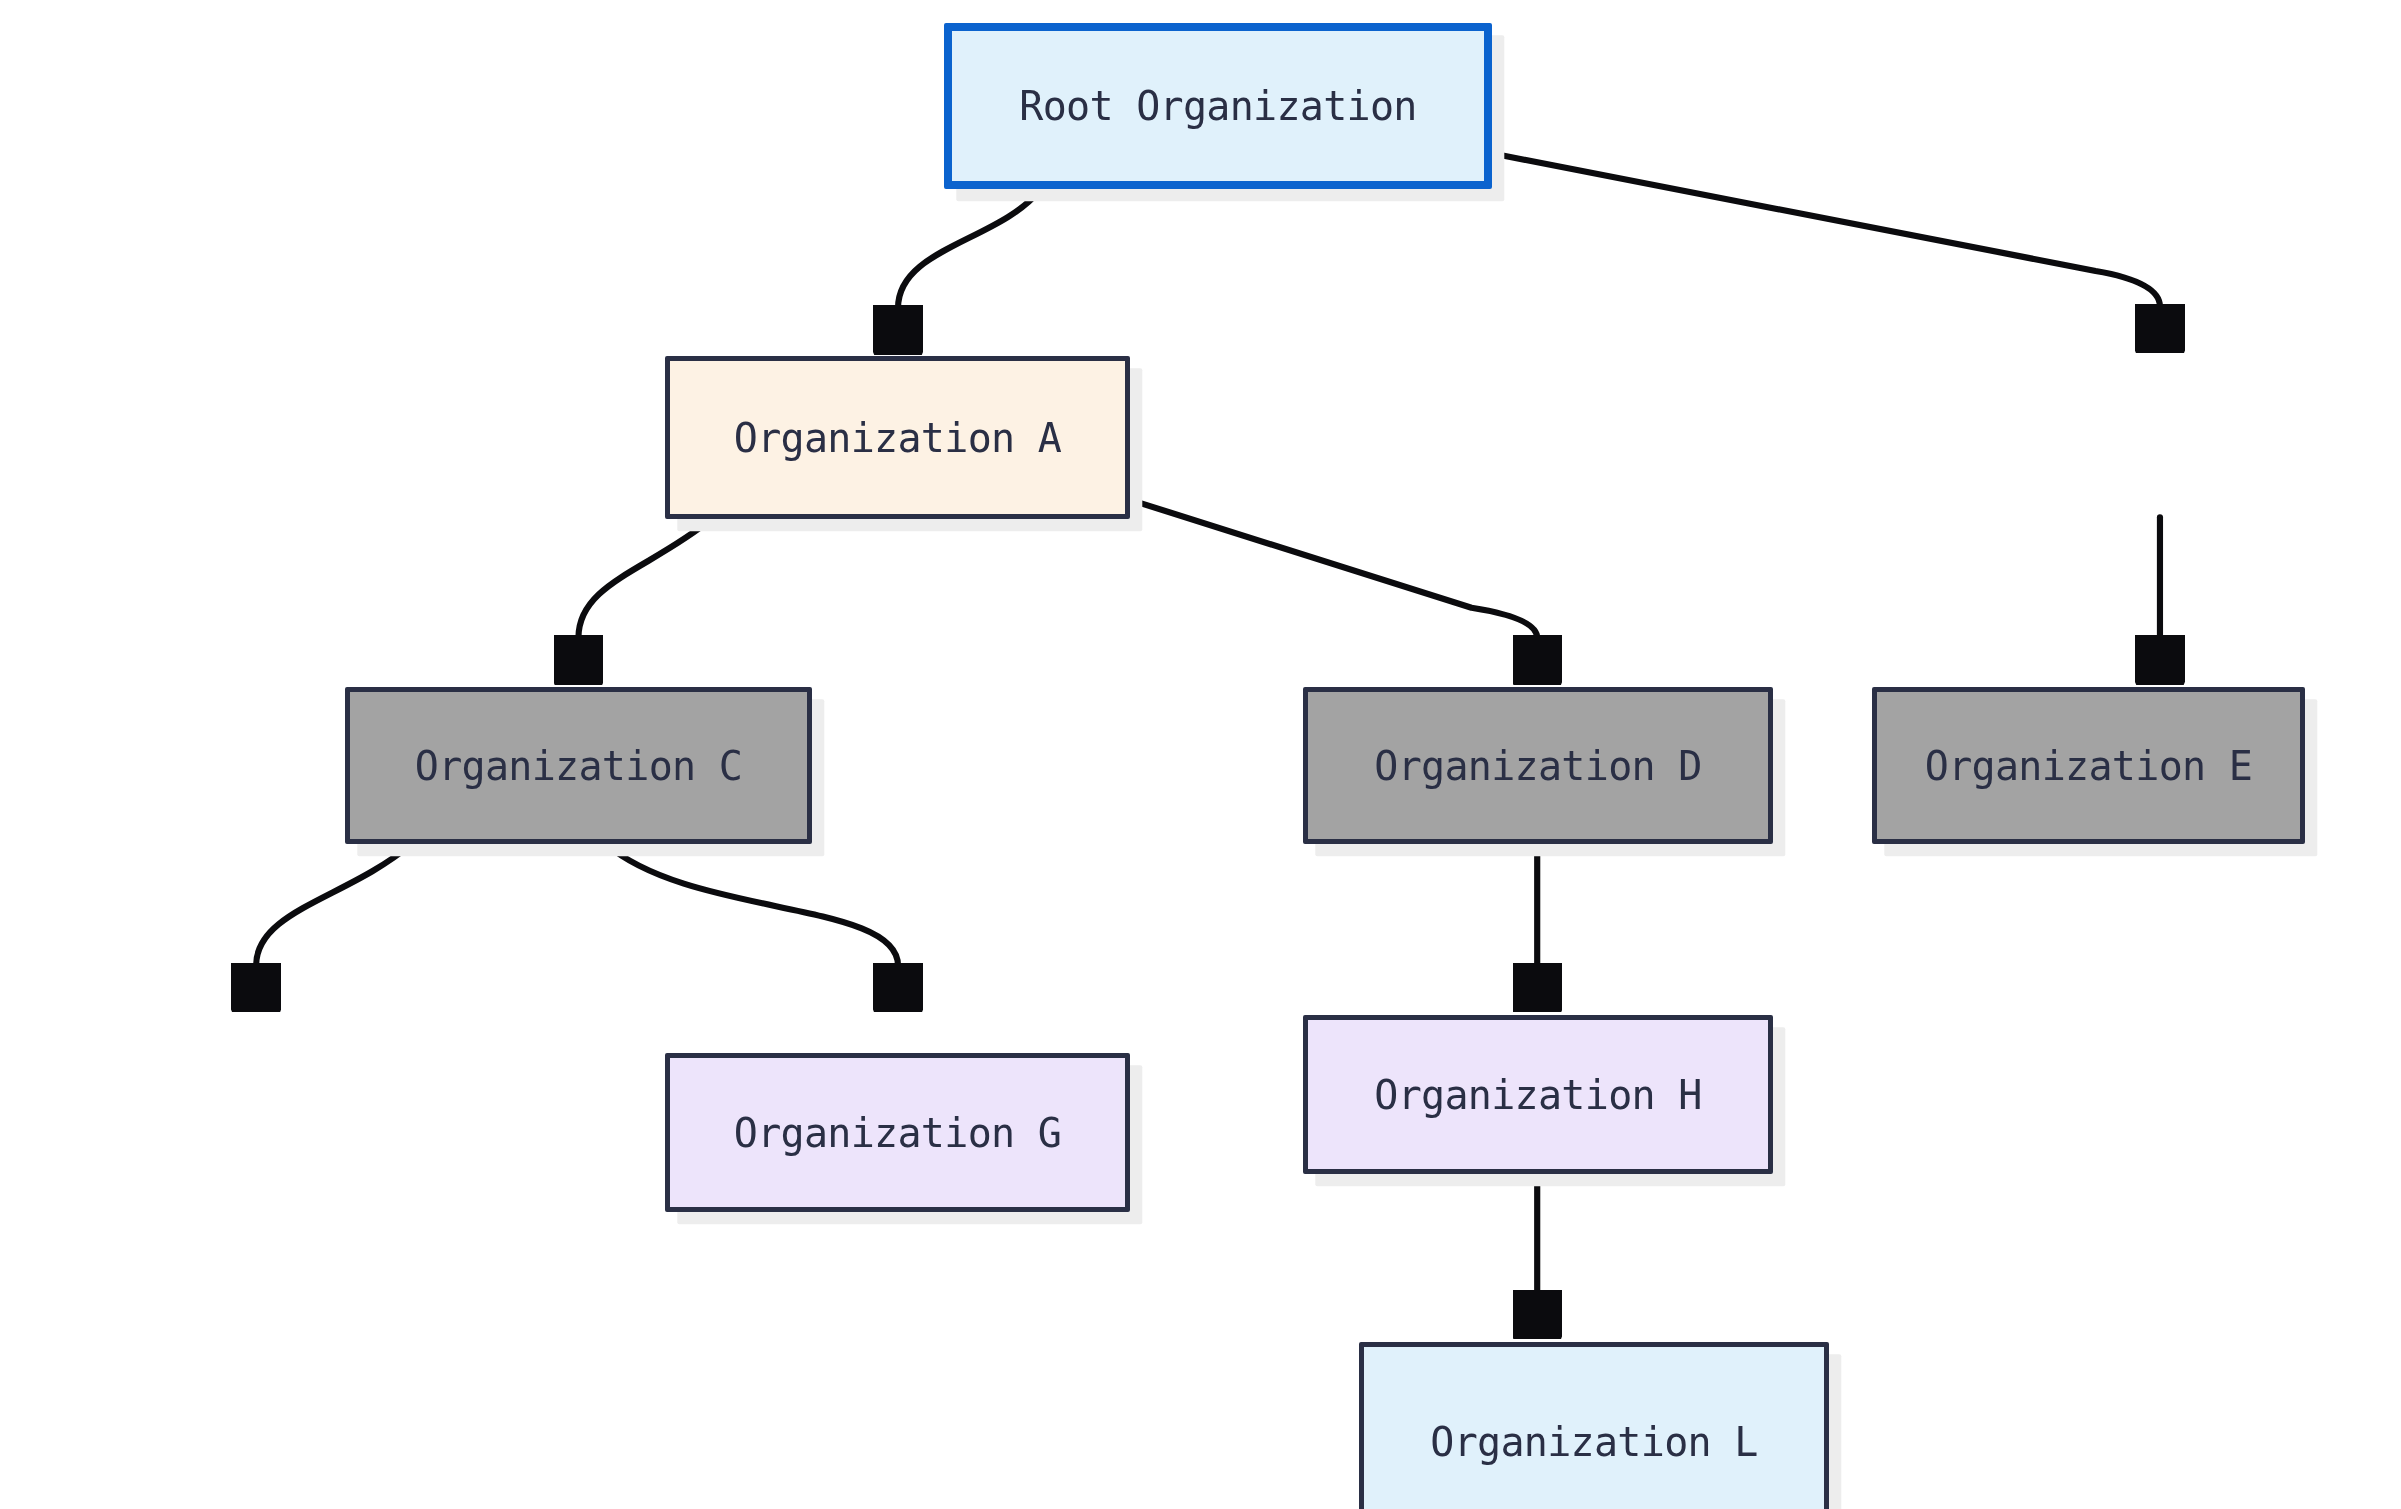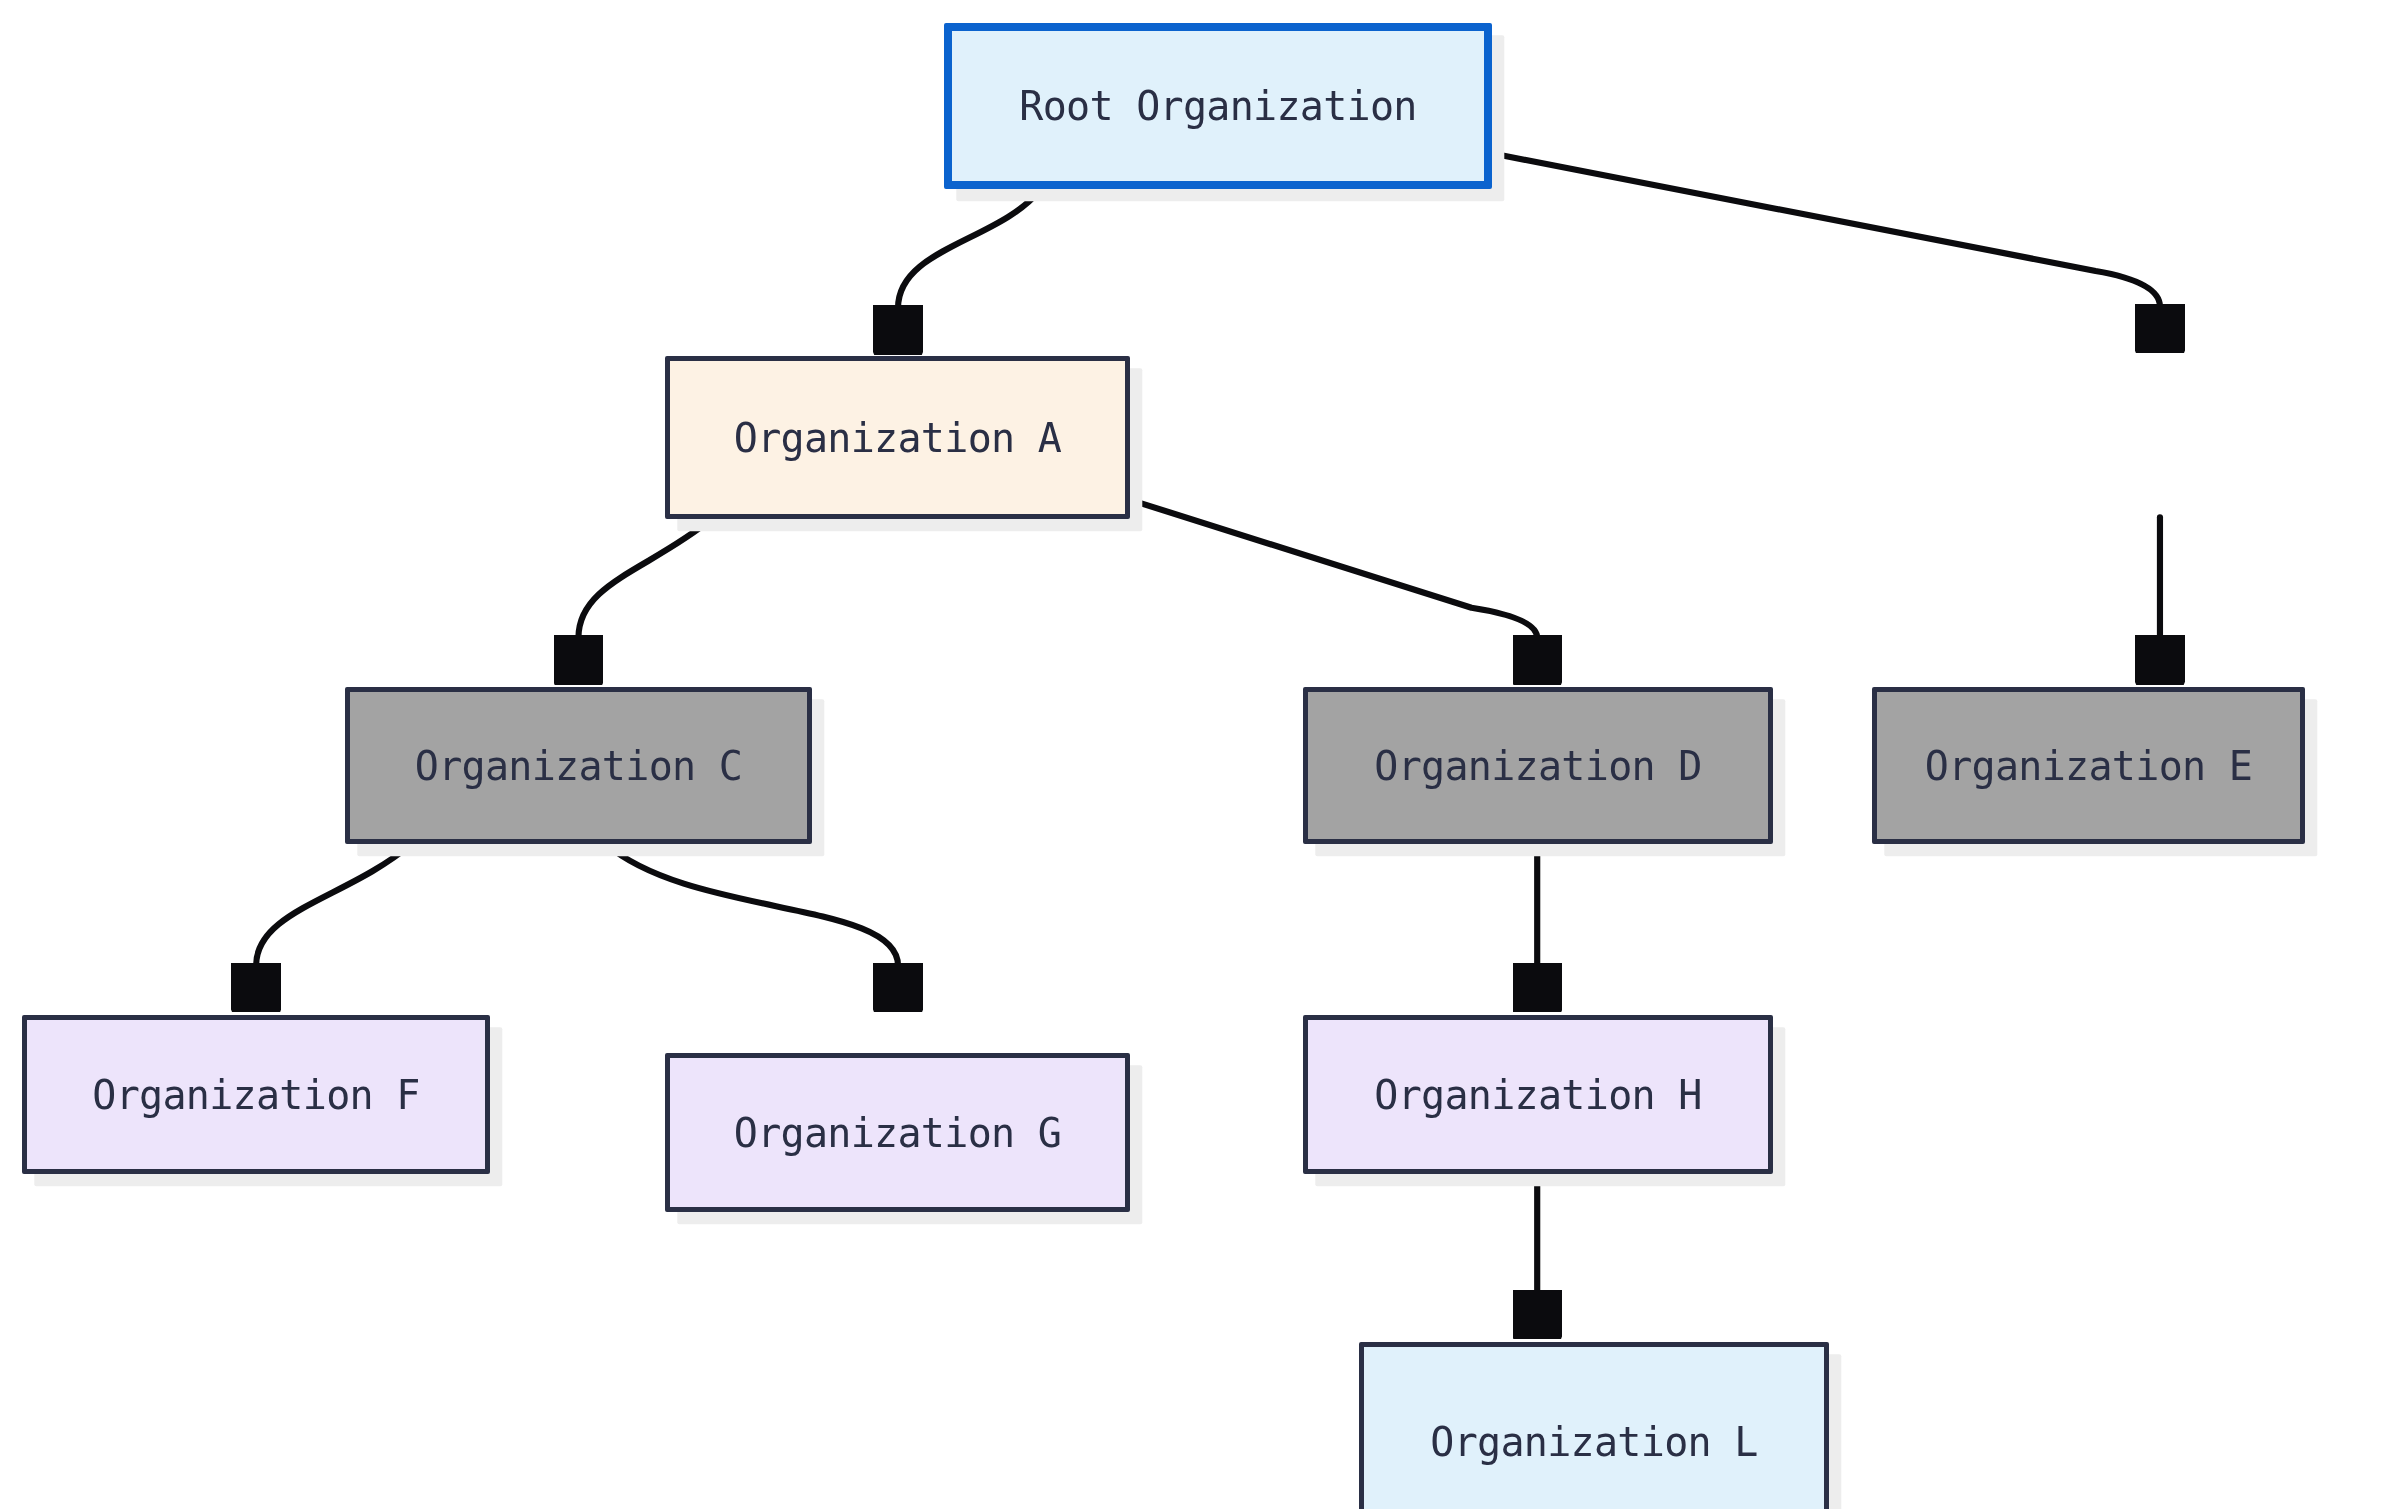--- a/index.html
+++ b/index.html
@@ -91,23 +91,20 @@
   </div>
 
   <div class="node pink" style="left:1303px; top:687px; width:470px; height:157px;">
     <span>Organization D</span>
   </div>
 
   <div class="node pink" style="left:1872px; top:687px; width:433px; height:157px;">
     <span>Organization E</span>
   </div>
 
-  <div class="node lav" style="left:22px; top:1015px; width:468px; height:159px;">
-    <span>Organization F</span>
-  </div>
 
   <div class="node lav" style="left:665px; top:1053px; width:465px; height:159px;">
     <span>Organization G</span>
   </div>
 
   <div class="node lav" style="left:1303px; top:1015px; width:470px; height:159px;">
     <span>Organization H</span>
   </div>
 
   <div class="node blue" style="left:1359px; top:1342px; width:470px; height:200px;">

